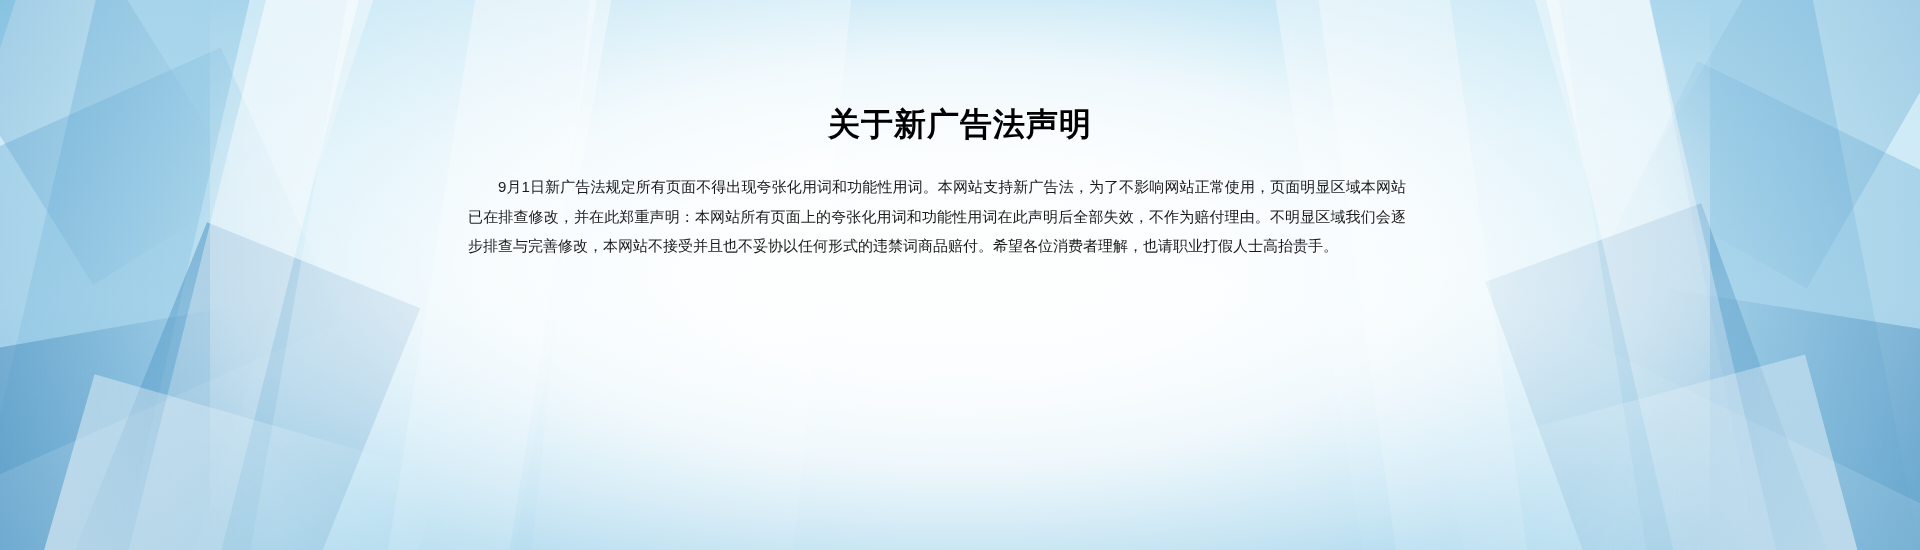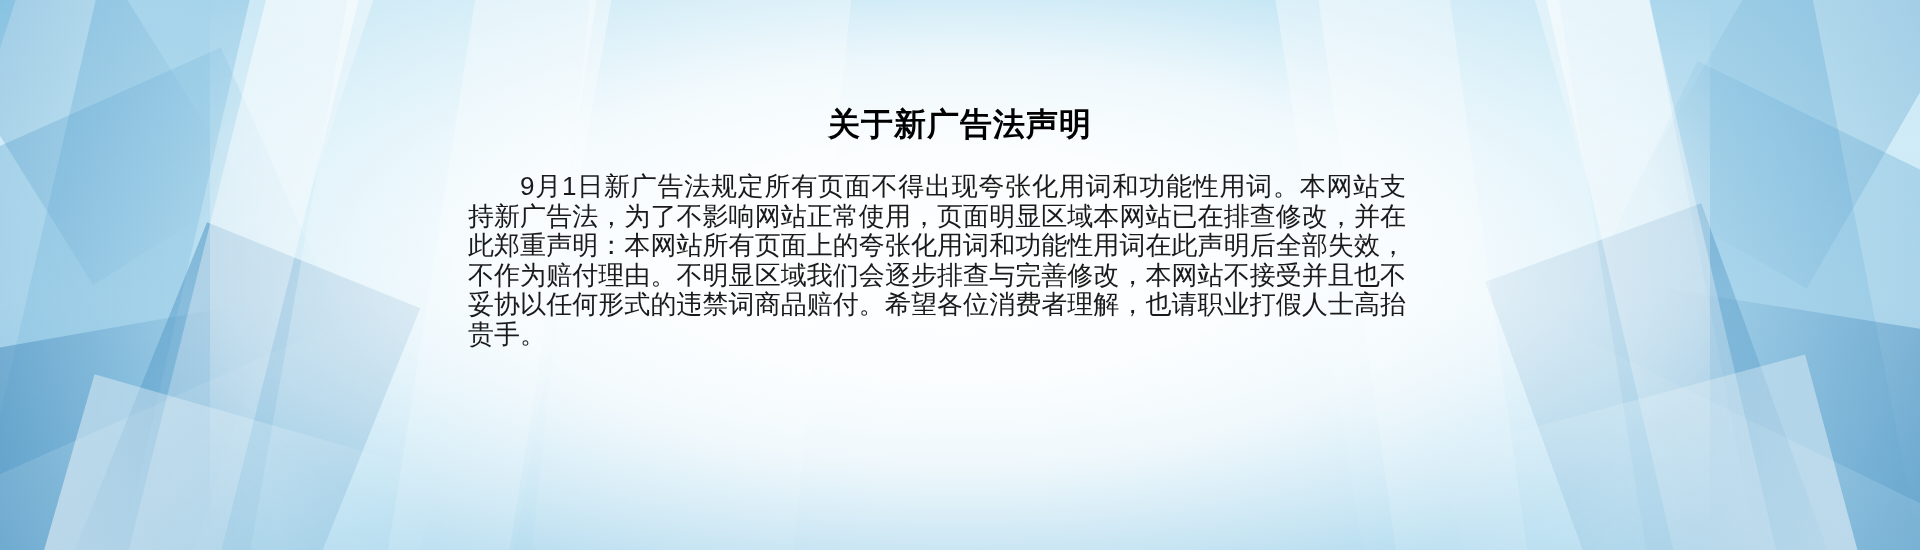--- a/index.html
+++ b/index.html
@@ -101,21 +101,21 @@
     letter-spacing: 1px;
     line-height: 1.2;
   }
 
   #statement-body {
     position: absolute;
     top: 172px;
     left: 468px;
     width: 938px;
     color: #1a1a1a;
-    font-size: 26px;
+    font-size: 15px;
     line-height: 29.5px;
   }
 
   .para {
     margin: 0;
     text-align: justify;
     text-justify: inter-ideograph;
   }
 
   .para.indent {

